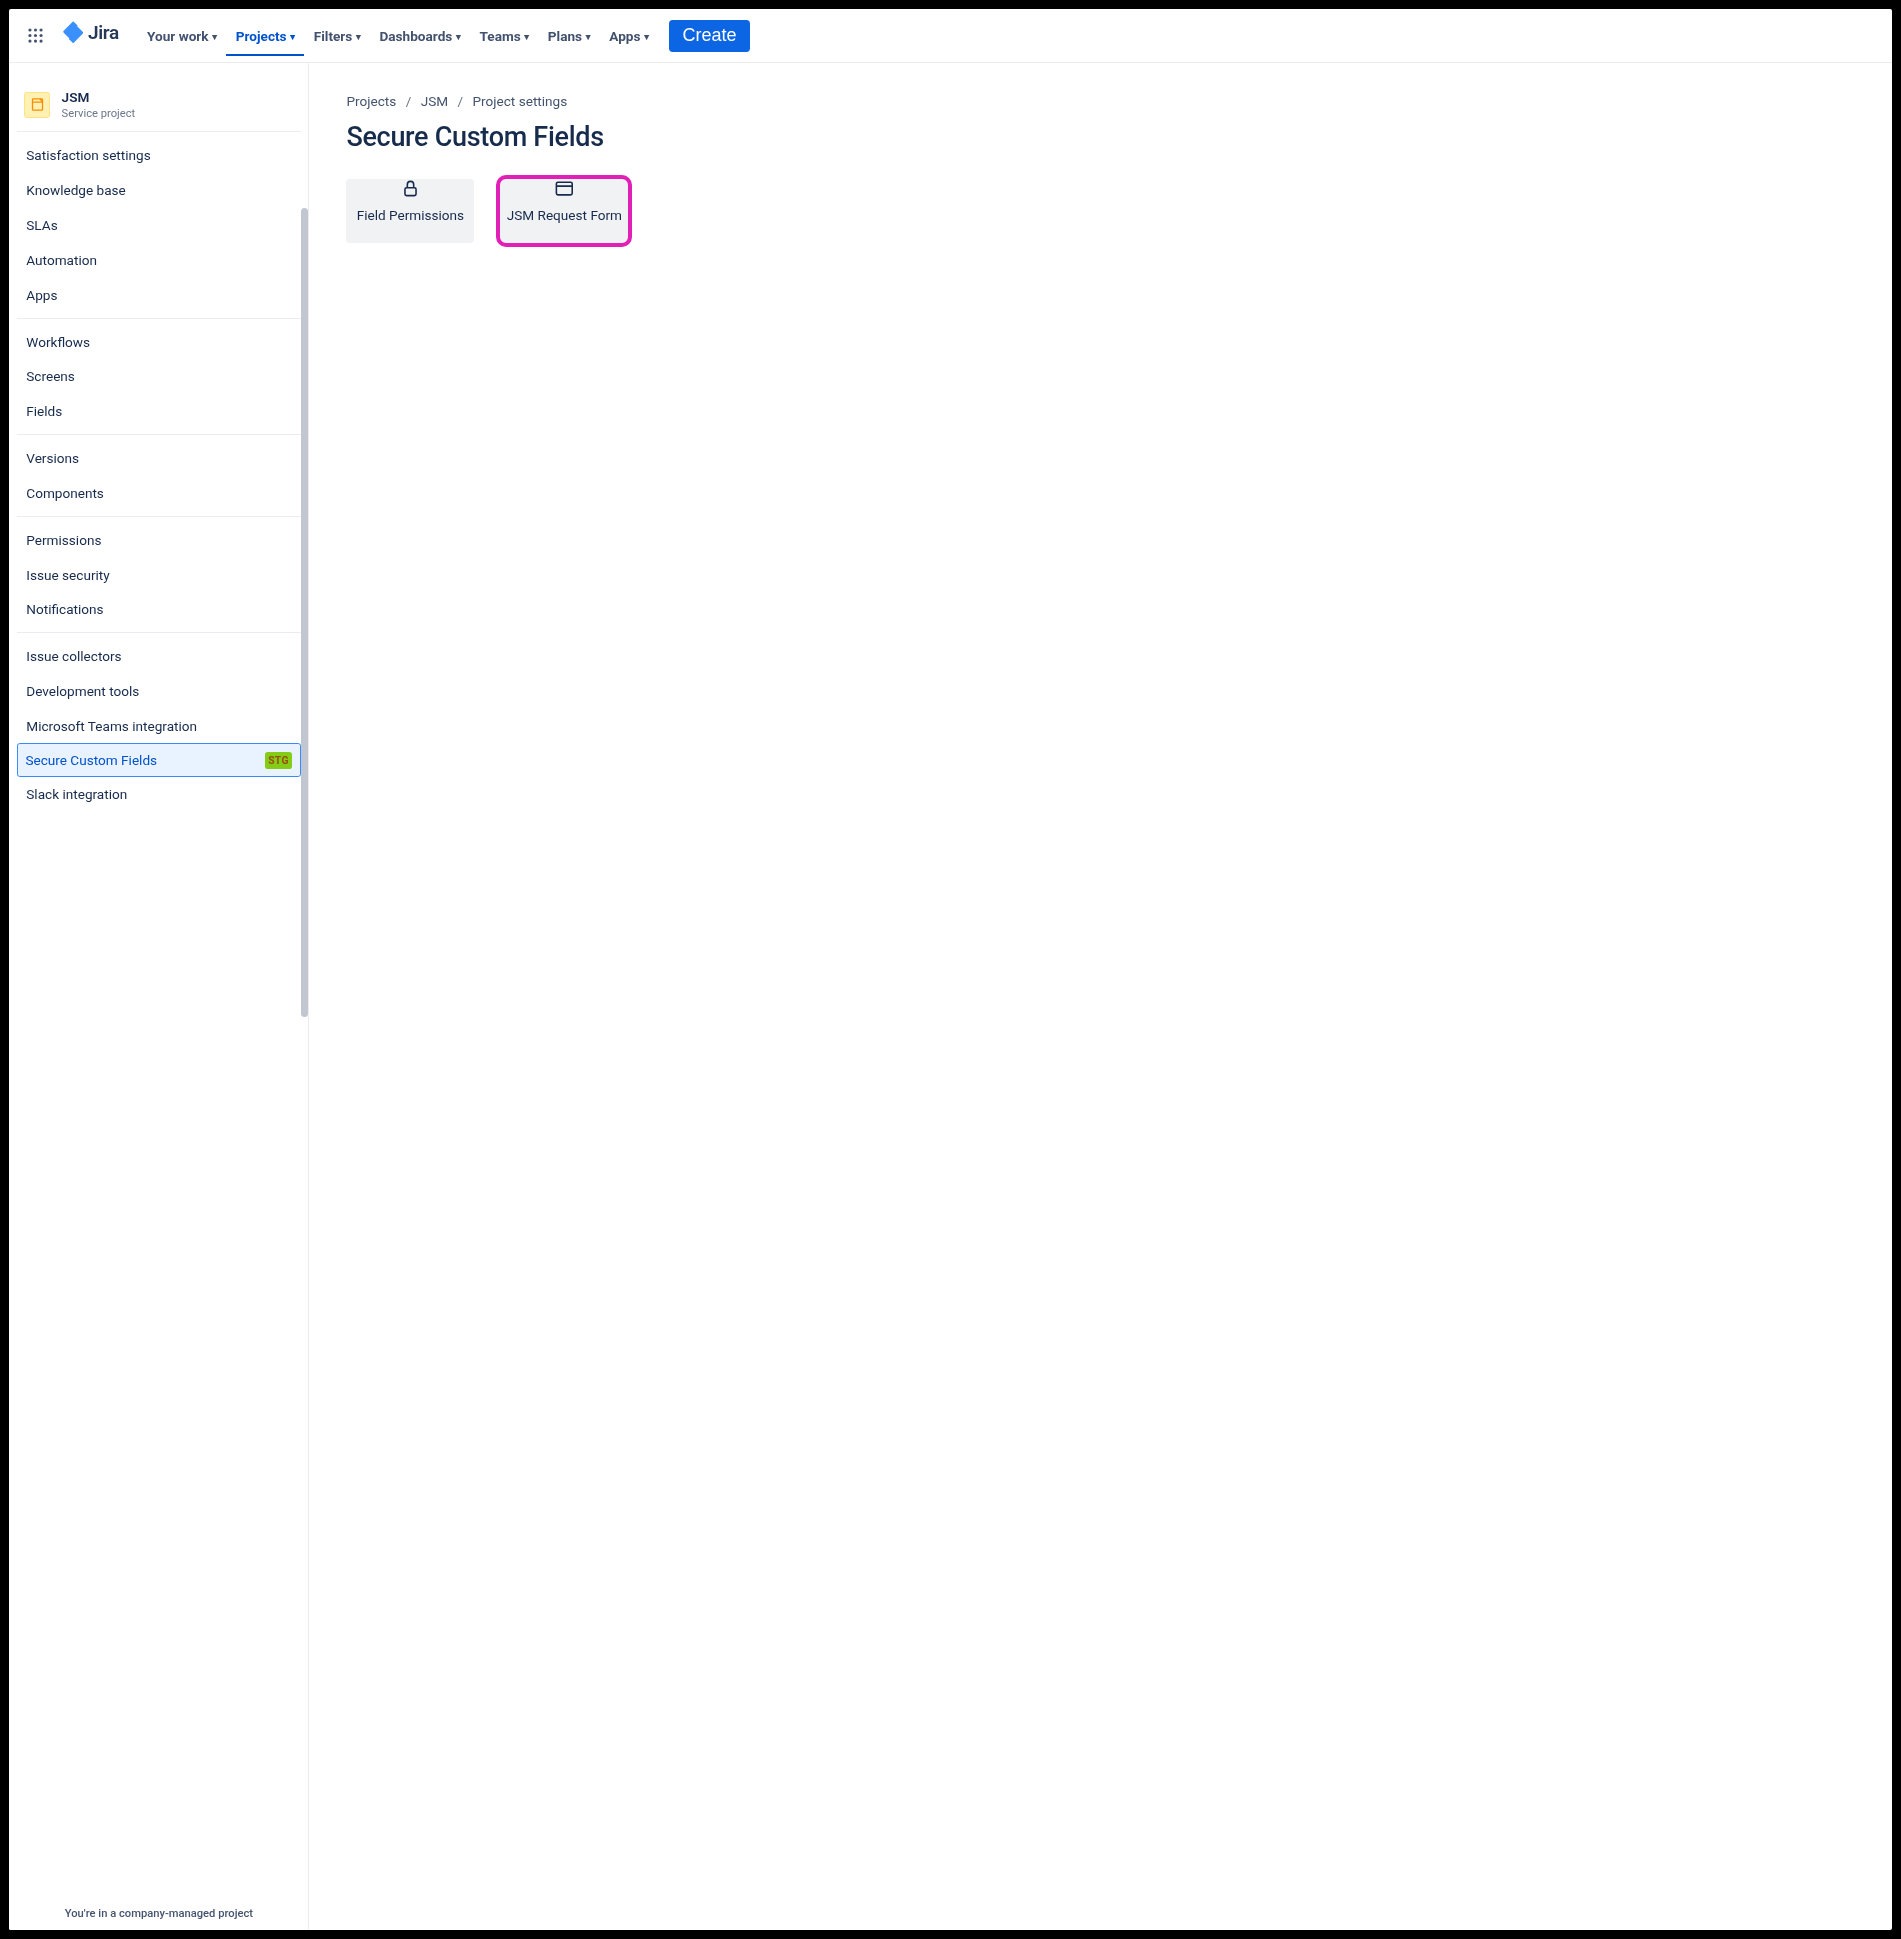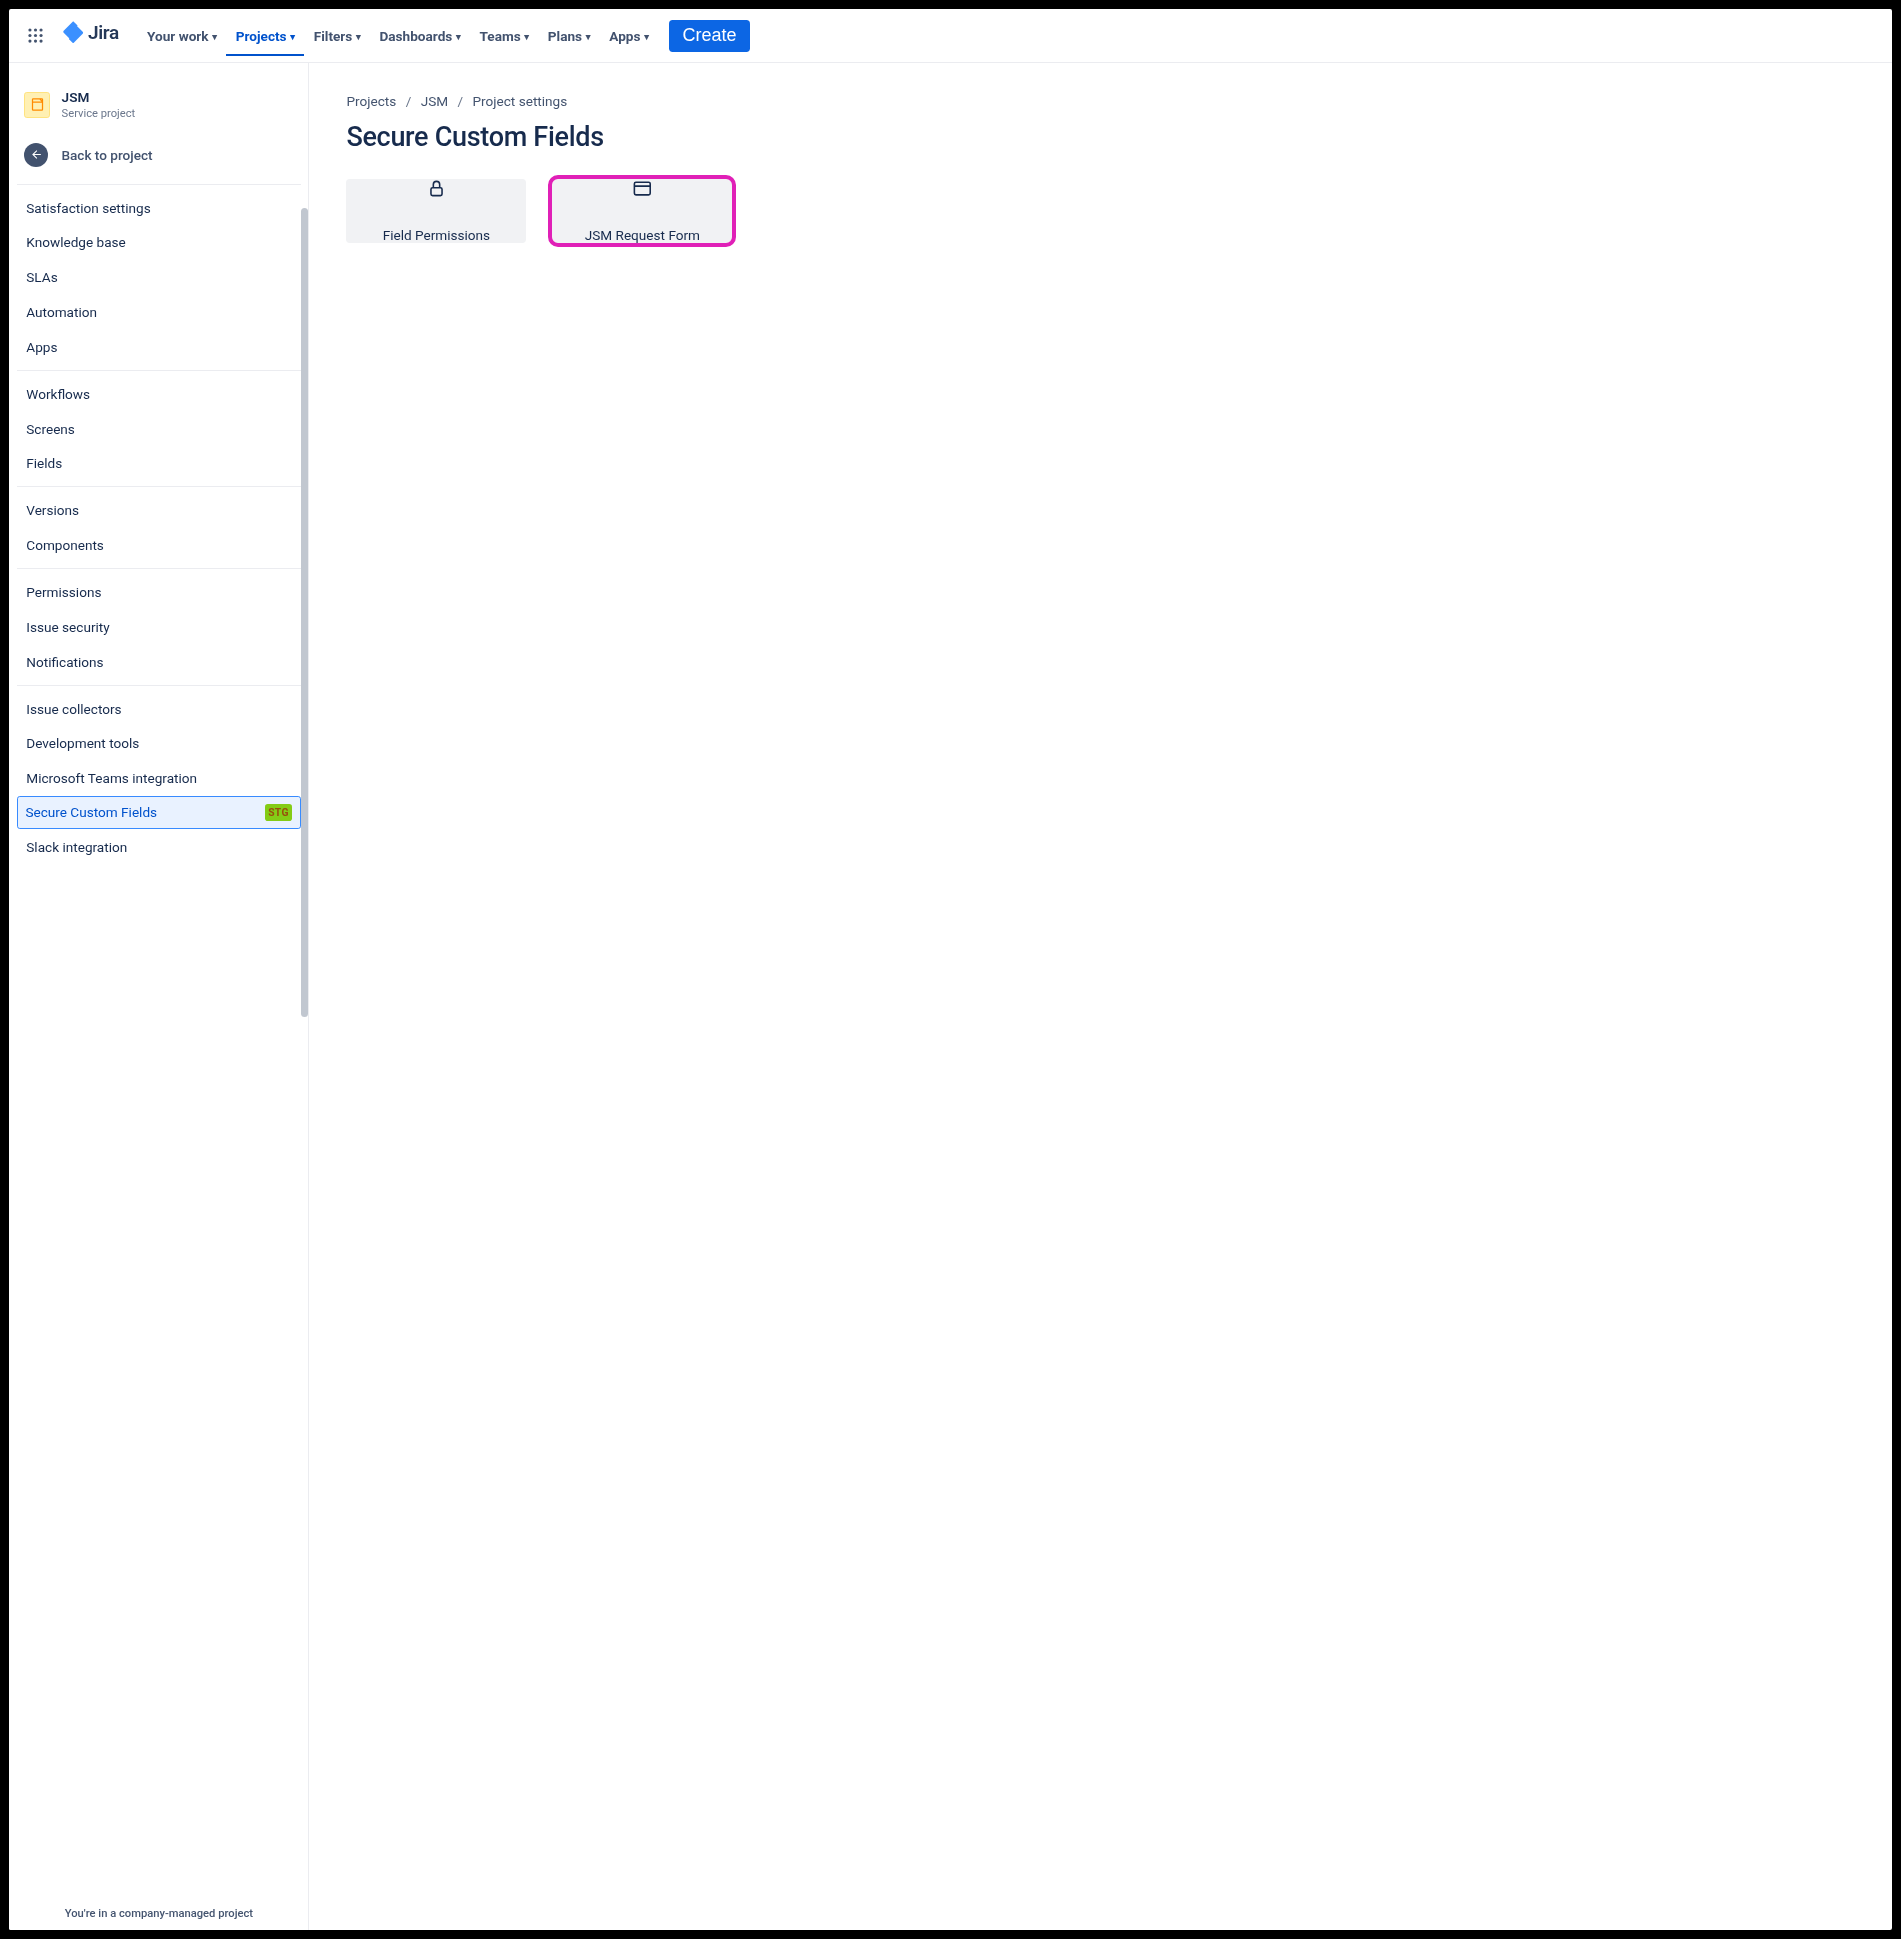--- a/index.html
+++ b/index.html
@@ -187,25 +187,25 @@
       font-weight: 500;
       color: #172B4D;
       margin-top: 11.2px;
       letter-spacing: -0.3px;
     }
     .cards {
       display: flex; gap: 26px;
       margin-top: 26px;
     }
     .card {
-      width: 180px;
+      width: 128px;
       height: 64px;
       background: #f1f2f4;
       border-radius: 3.7px;
-      display: flex; flex-direction: column; align-items: center; justify-content: space-between;
+      display: flex; flex-direction: column; align-items: center; justify-content: flex-start;
       gap: 6px;
       cursor: pointer;
       color: #172B4D;
       font-size: 13.6px;
       font-weight: 400;
     }
     .card svg { stroke: #172B4D; fill: none; stroke-width: 2; }
     .card.highlight {
       outline: 4.7px solid #E020B7;
       outline-offset: 0.9px;
@@ -282,28 +282,20 @@
               <path d="M4 8h16"></path>
               <path d="M16 3l4 5"></path>
             </svg>
         </div>
         <div>
           <div class="proj-name">JSM</div>
           <div class="proj-sub">Service project</div>
         </div>
       </div>
 
-      <div class="back-row">
-        <div class="back-circle">
-          <svg width="13" height="13" viewBox="0 0 24 24">
-              <path d="M20 11H7.8l5.6-5.6L12 4l-8 8 8 8 1.4-1.4L7.8 13H20z"></path>
-            </svg>
-        </div>
-        <div class="back-label">Back to project</div>
-      </div>
 
       <div id="sb-sections">
           <div class="sb-section">
             <div class="sb-item">
               <span>Satisfaction settings</span>
             </div>
             <div class="sb-item">
               <span>Knowledge base</span>
             </div>
             <div class="sb-item">

